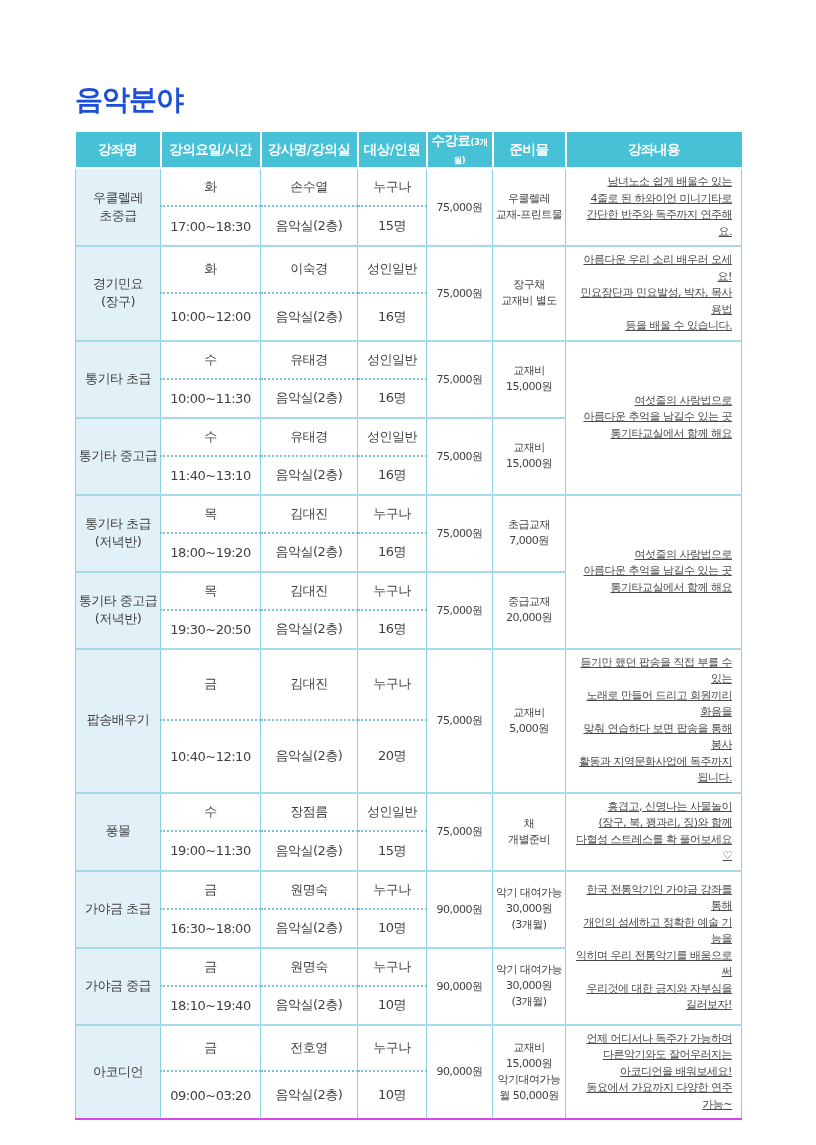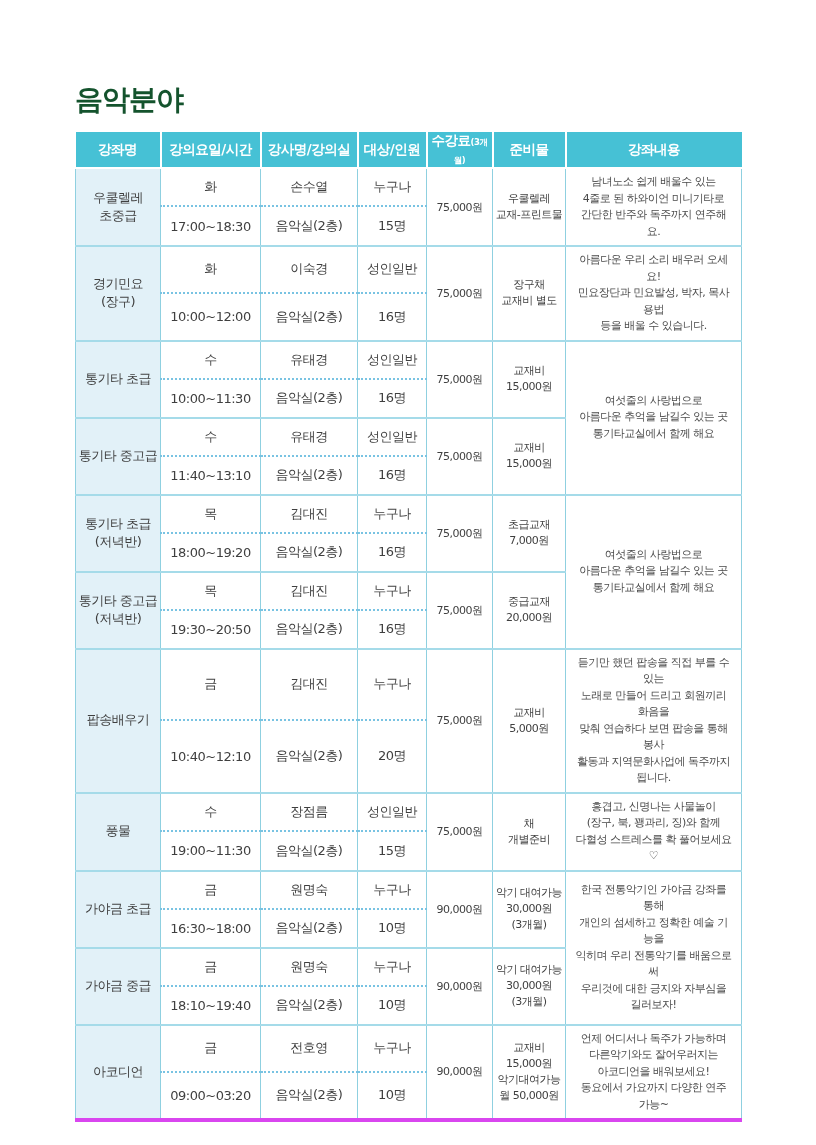--- a/index.html
+++ b/index.html
@@ -7,27 +7,27 @@
   body {
     width:816px; height:1145px;
     font-family:"DejaVu Sans","Liberation Sans",sans-serif;
     overflow:hidden;
   }
   .page { width:816px; height:1145px; padding-top:86px; position:relative; }
 
   .title {
     margin:0 0 18px 75px;
     font-size:28px; line-height:1;
-    font-weight:800; color:#14532d; letter-spacing:-1px;
+    font-weight:800; color:#1d4ed8; letter-spacing:-1px;
   }
 
   table.course-table {
     border-collapse:collapse; table-layout:fixed;
     margin-left:75px; width:666px;
-    border-bottom:4px solid #d946ef;
+    border-bottom:2px solid #d946ef;
   }
   thead th {
     background:#46c1d5; color:#ffffff;
     font-size:13.5px; font-weight:700;
     height:34px; text-align:center; vertical-align:middle;
     border-left:2.5px solid #ffffff;
     border-bottom:2.5px solid #ffffff;
     letter-spacing:-0.5px;
   }
   thead th:first-child { border-left:none; }
@@ -48,21 +48,21 @@
     background:#e2f1f8; white-space:pre-line;
     font-size:13px; line-height:1.4;
   }
   td.fee-cell { font-size:11px; }
   td.materials-cell {
     font-size:11px; line-height:1.45; white-space:pre-line;
     padding:2px 1px;
   }
   td.content-cell {
     font-size:11px; line-height:1.5; white-space:pre-line;
-    text-align:center; padding:5px 9px; color:#4a4a4a;
+    text-align:right; padding:5px 9px; color:#4a4a4a;text-decoration:underline;
   }
 </style>
 </head>
 <body>
 
 <div class="page">
 
   <h1 class="title">음악분야</h1>
 
   <table class="course-table">

